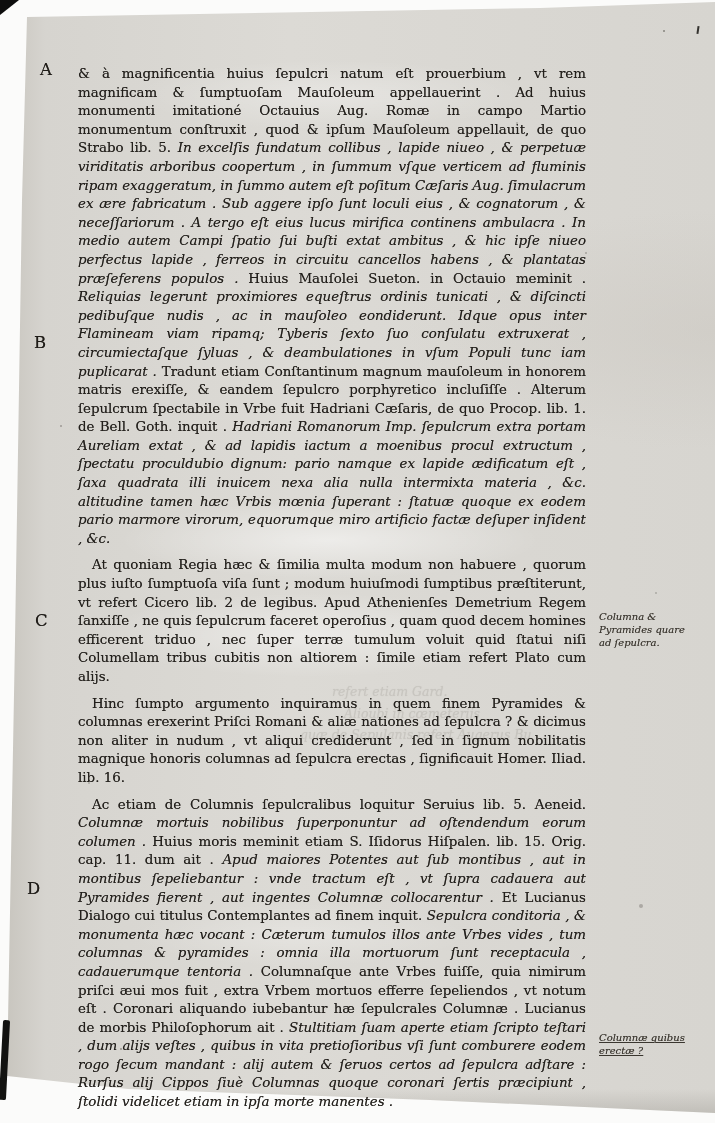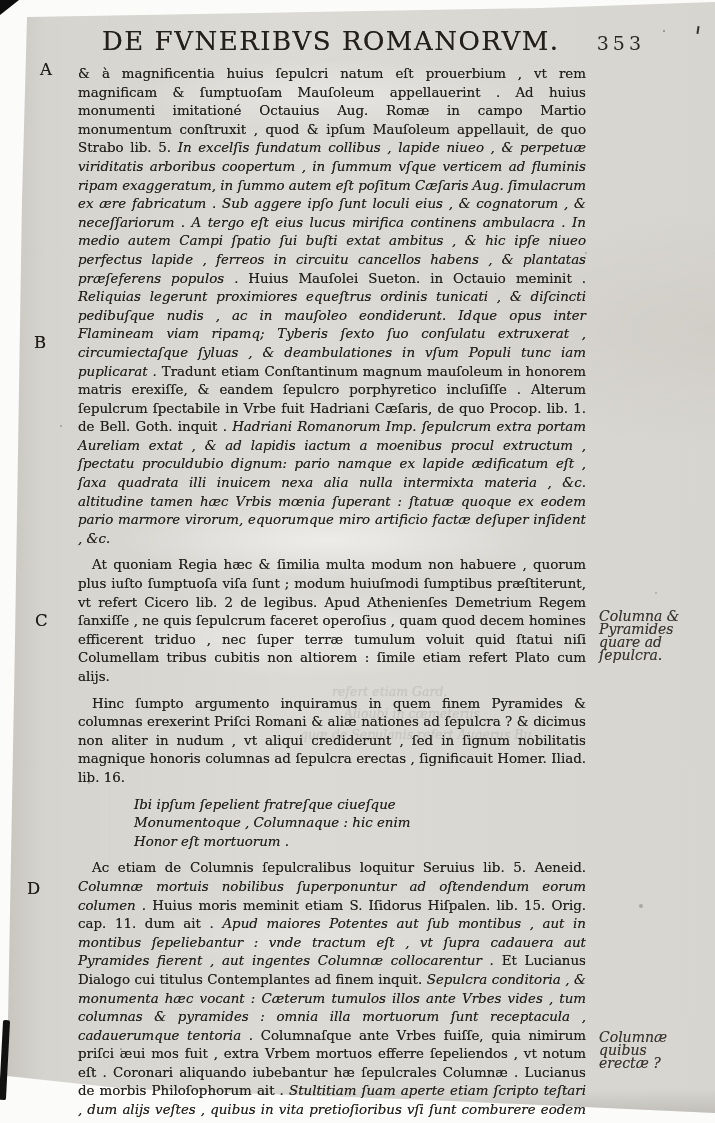--- a/index.html
+++ b/index.html
@@ -51,24 +51,24 @@
   .body p.ind { text-indent:14px; }
   .it { font-style:italic; }
   .verse { margin-left:64px; font-style:italic; text-align:left; }
   .catchword { text-align:right; padding-right:38px; font-style:italic; }
   
   .mletter { position:absolute; font-size:16.5px; color:#1f1c18;
     text-shadow:0 0 .5px rgba(31,28,24,.7); }
   .mA { left:40px; top:60px; }  .mB { left:34px; top:333px; }
   .mC { left:35px; top:611px; } .mD { left:27px; top:879px; }
   
-  .note { position:absolute; left:599px; width:96px; font-size:14px;
+  .note { position:absolute; left:599px; width:96px; font-size:10px;
     line-height:13px; font-style:italic; color:#3a362f;
     text-shadow:0 0 .4px rgba(58,54,47,.6); }
-  .n1 { top:610px; } .n2 { top:1031px; }
+  .n1 { top:610px; } .n2 { top:1031px;text-decoration:underline; }
   
   .ghost { position:absolute; font-style:italic; font-size:12.5px; color:#5c574e;
     opacity:.14; text-shadow:0 0 1px #5c574e; white-space:nowrap;text-align:right; }
   .g0 { left:332px; top:684px; } .g1 { left:344px; top:706px; } .g2 { left:300px; top:727px; }
 </style>
 </head>
 <body>
 
 <div class="stage">
 
@@ -76,39 +76,30 @@
 
   <div class="corner-wedge"></div>
   <div class="edge-line"></div>
   <div class="tick"></div>
   <div class="speck"></div>
 
   <div class="ghost g0">refert etiam Gard.</div>
   <div class="ghost g1">Alioubi in cœmeterijs</div>
   <div class="ghost g2">quæ de Sepulanis refert Augerus Bu</div>
 
-  <div class="header">
-    <div class="title">DE FVNERIBVS ROMANORVM.</div>
-    <div class="pagenum">353</div>
-  </div>
 
   <div class="mletter mA">A</div>
   <div class="mletter mB">B</div>
   <div class="mletter mC">C</div>
   <div class="mletter mD">D</div>
 
   <div class="body">
     <p><span>&amp; à magnificentia huius ſepulcri natum eſt prouerbium , vt rem magnificam &amp; ſumptuoſam Mauſoleum appellauerint . Ad huius monumenti imitationé Octauius Aug. Romæ in campo Martio monumentum conſtruxit , quod &amp; ipſum Mauſoleum appellauit, de quo Strabo lib. 5. </span><span class="it">In excelſis fundatum collibus , lapide niueo , &amp; perpetuæ viriditatis arboribus coopertum , in ſummum vſque verticem ad fluminis ripam exaggeratum, in ſummo autem eſt poſitum Cæſaris Aug. ſimulacrum ex ære fabricatum . Sub aggere ipſo ſunt loculi eius , &amp; cognatorum , &amp; neceſſariorum . A tergo eſt eius lucus mirifica continens ambulacra . In medio autem Campi ſpatio ſui buſti extat ambitus , &amp; hic ipſe niueo perfectus lapide , ferreos in circuitu cancellos habens , &amp; plantatas præſeferens populos . </span><span>Huius Mauſolei Sueton. in Octauio meminit . </span><span class="it">Reliquias legerunt proximiores equeſtrus ordinis tunicati , &amp; diſcincti pedibuſque nudis , ac in mauſoleo eondiderunt. Idque opus inter Flamineam viam ripamq; Tyberis ſexto ſuo conſulatu extruxerat , circumiectaſque ſyluas , &amp; deambulationes in vſum Populi tunc iam puplicarat . </span><span>Tradunt etiam Conſtantinum magnum mauſoleum in honorem matris erexiſſe, &amp; eandem ſepulcro porphyretico incluſiſſe . Alterum ſepulcrum ſpectabile in Vrbe fuit Hadriani Cæſaris, de quo Procop. lib. 1. de Bell. Goth. inquit . </span><span class="it">Hadriani Romanorum Imp. ſepulcrum extra portam Aureliam extat , &amp; ad lapidis iactum a moenibus procul extructum , ſpectatu proculdubio dignum: pario namque ex lapide ædificatum eſt , ſaxa quadrata illi inuicem nexa alia nulla intermixta materia , &amp;c. altitudine tamen hæc Vrbis mœnia ſuperant : ſtatuæ quoque ex eodem pario marmore virorum, equorumque miro artificio factæ deſuper inſident , &amp;c.</span></p>
     <p class="ind"><span>At quoniam Regia hæc &amp; ſimilia multa modum non habuere , quorum plus iuſto ſumptuoſa viſa ſunt ; modum huiuſmodi ſumptibus præſtiterunt, vt refert Cicero lib. 2 de legibus. Apud Athenienſes Demetrium Regem ſanxiſſe , ne quis ſepulcrum faceret operoſius , quam quod decem homines efficerent triduo , nec ſuper terræ tumulum voluit quid ſtatui niſi Columellam tribus cubitis non altiorem : ſimile etiam refert Plato cum alijs.</span></p>
     <p class="ind"><span>Hinc ſumpto argumento inquiramus in quem finem Pyramides &amp; columnas erexerint Priſci Romani &amp; aliæ nationes ad ſepulcra ? &amp; dicimus non aliter in nudum , vt aliqui crediderunt , ſed in ſignum nobilitatis magnique honoris columnas ad ſepulcra erectas , ſignificauit Homer. Iliad. lib. 16.</span></p>
-    <div class="verse">
-      <div>Ibi ipſum ſepelient fratreſque ciueſque</div>
-      <div>Monumentoque , Columnaque : hic enim</div>
-      <div>Honor eſt mortuorum .</div>
-    </div>
     <p class="ind"><span>Ac etiam de Columnis ſepulcralibus loquitur Seruius lib. 5. Aeneid. </span><span class="it">Columnæ mortuis nobilibus ſuperponuntur ad oſtendendum eorum columen . </span><span>Huius moris meminit etiam S. Iſidorus Hiſpalen. lib. 15. Orig. cap. 11. dum ait . </span><span class="it">Apud maiores Potentes aut ſub montibus , aut in montibus ſepeliebantur : vnde tractum eſt , vt ſupra cadauera aut Pyramides fierent , aut ingentes Columnæ collocarentur . </span><span>Et Lucianus Dialogo cui titulus Contemplantes ad finem inquit. </span><span class="it">Sepulcra conditoria , &amp; monumenta hæc vocant : Cæterum tumulos illos ante Vrbes vides , tum columnas &amp; pyramides : omnia illa mortuorum ſunt receptacula , cadauerumque tentoria . </span><span>Columnaſque ante Vrbes fuiſſe, quia nimirum priſci æui mos fuit , extra Vrbem mortuos efferre ſepeliendos , vt notum eſt . Coronari aliquando iubebantur hæ ſepulcrales Columnæ . Lucianus de morbis Philoſophorum ait . </span><span class="it">Stultitiam ſuam aperte etiam ſcripto teſtari , dum alijs veſtes , quibus in vita pretioſioribus vſi ſunt comburere eodem rogo ſecum mandant : alij autem &amp; ſeruos certos ad ſepulcra adſtare : Rurſus alij Cippos ſiuè Columnas quoque coronari ſertis præcipiunt , ſtolidi videlicet etiam in ipſa morte manentes .</span></p>
     <div class="catchword">quod</div>
   </div>
 
   <div class="note n1">Columna &amp; Pyramides quare ad ſepulcra.</div>
   <div class="note n2">Columnæ quibus erectæ ?</div>
 
 </div>
 
 </body></html>

